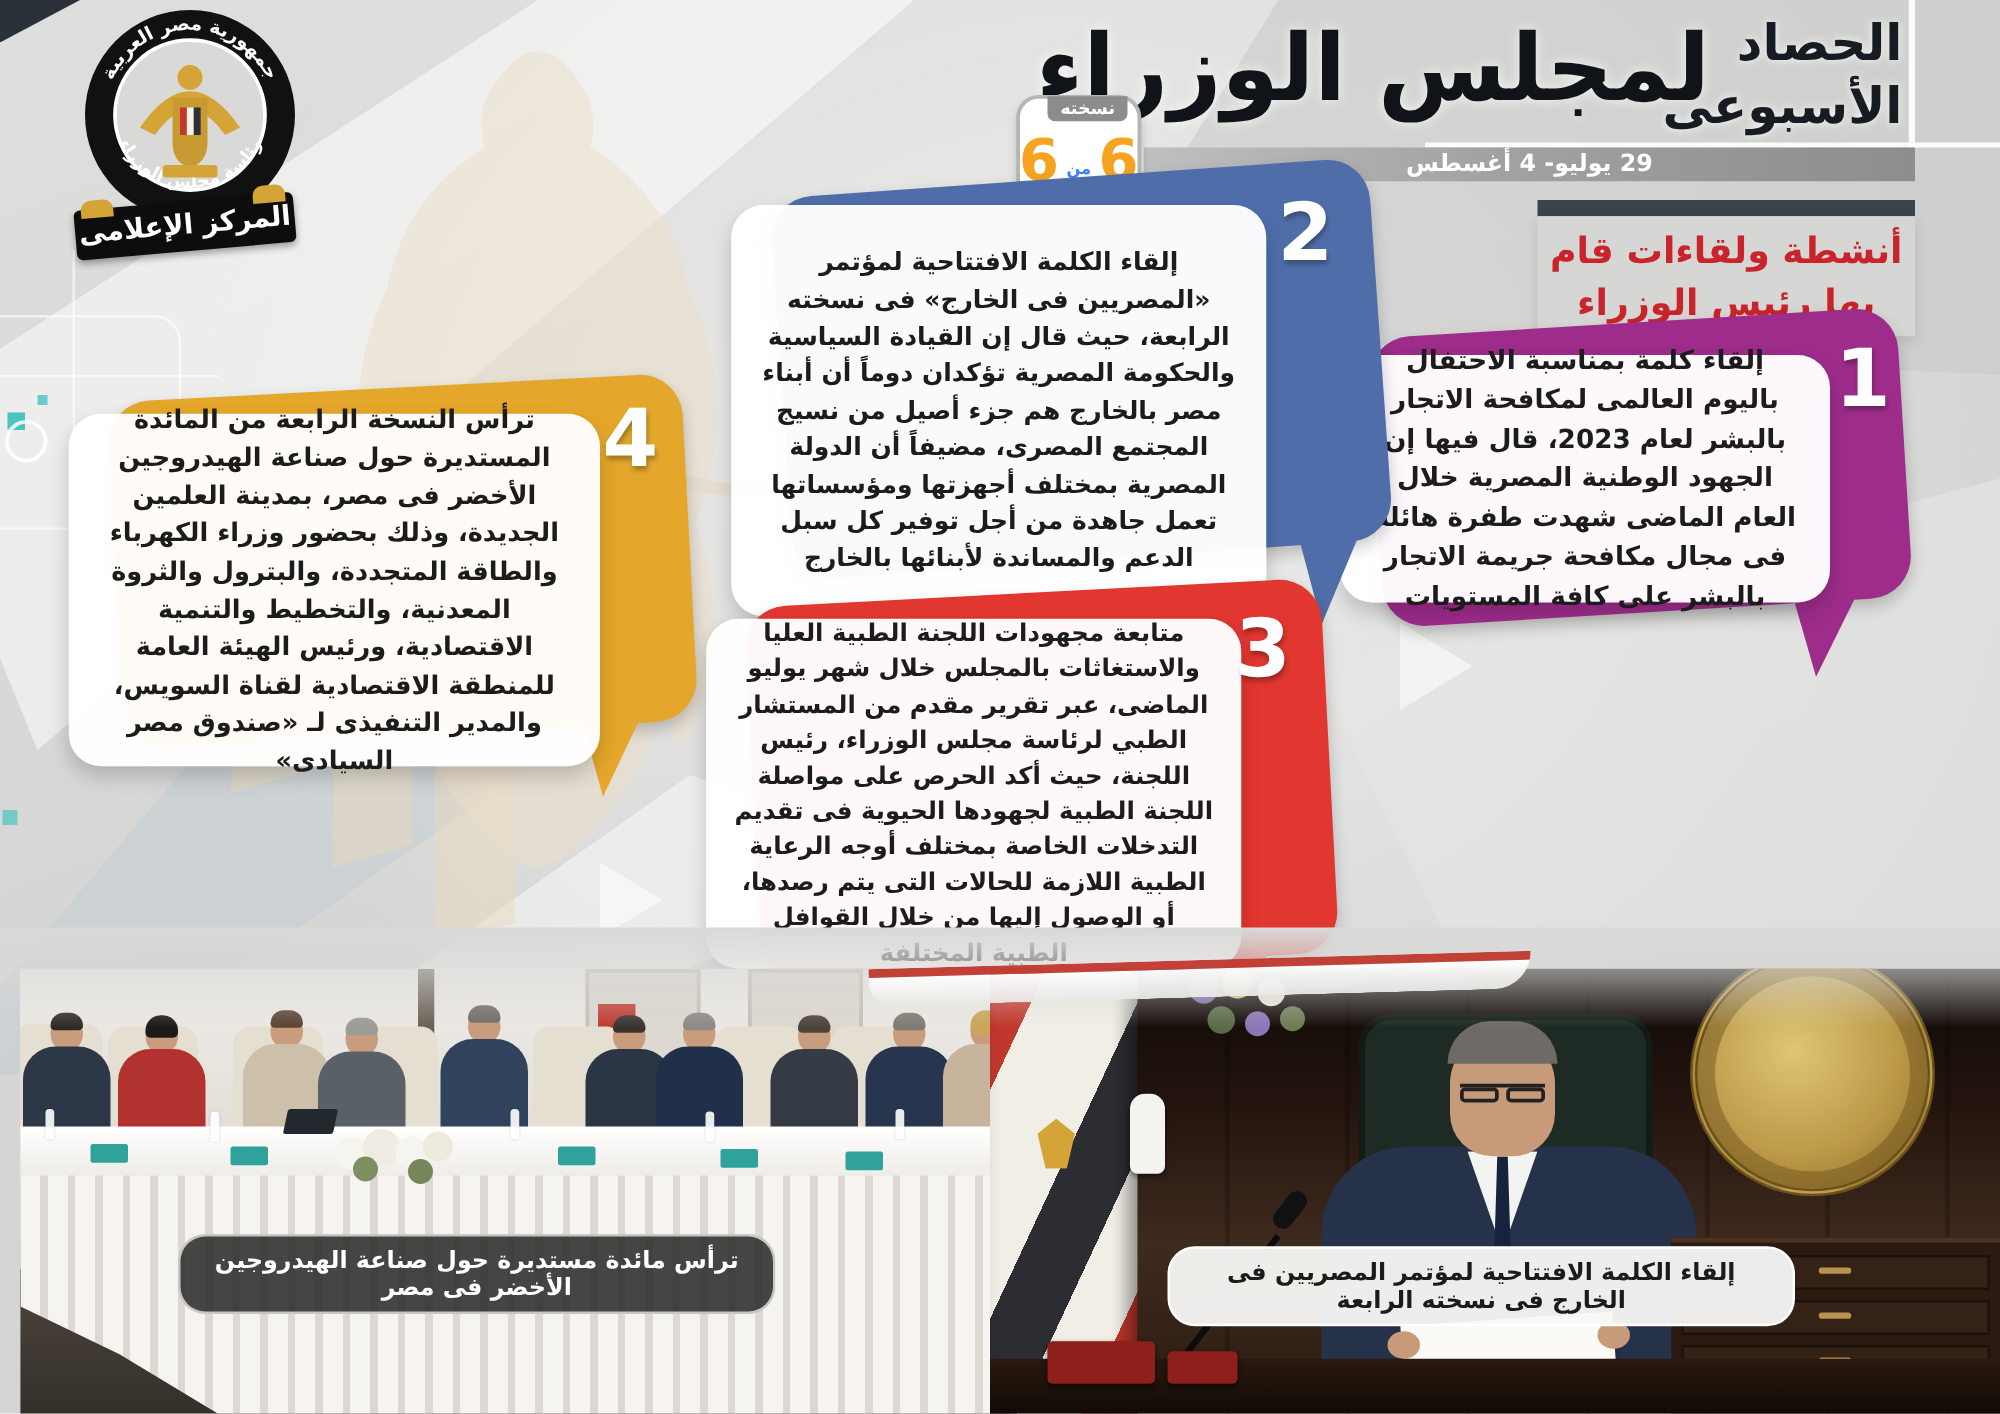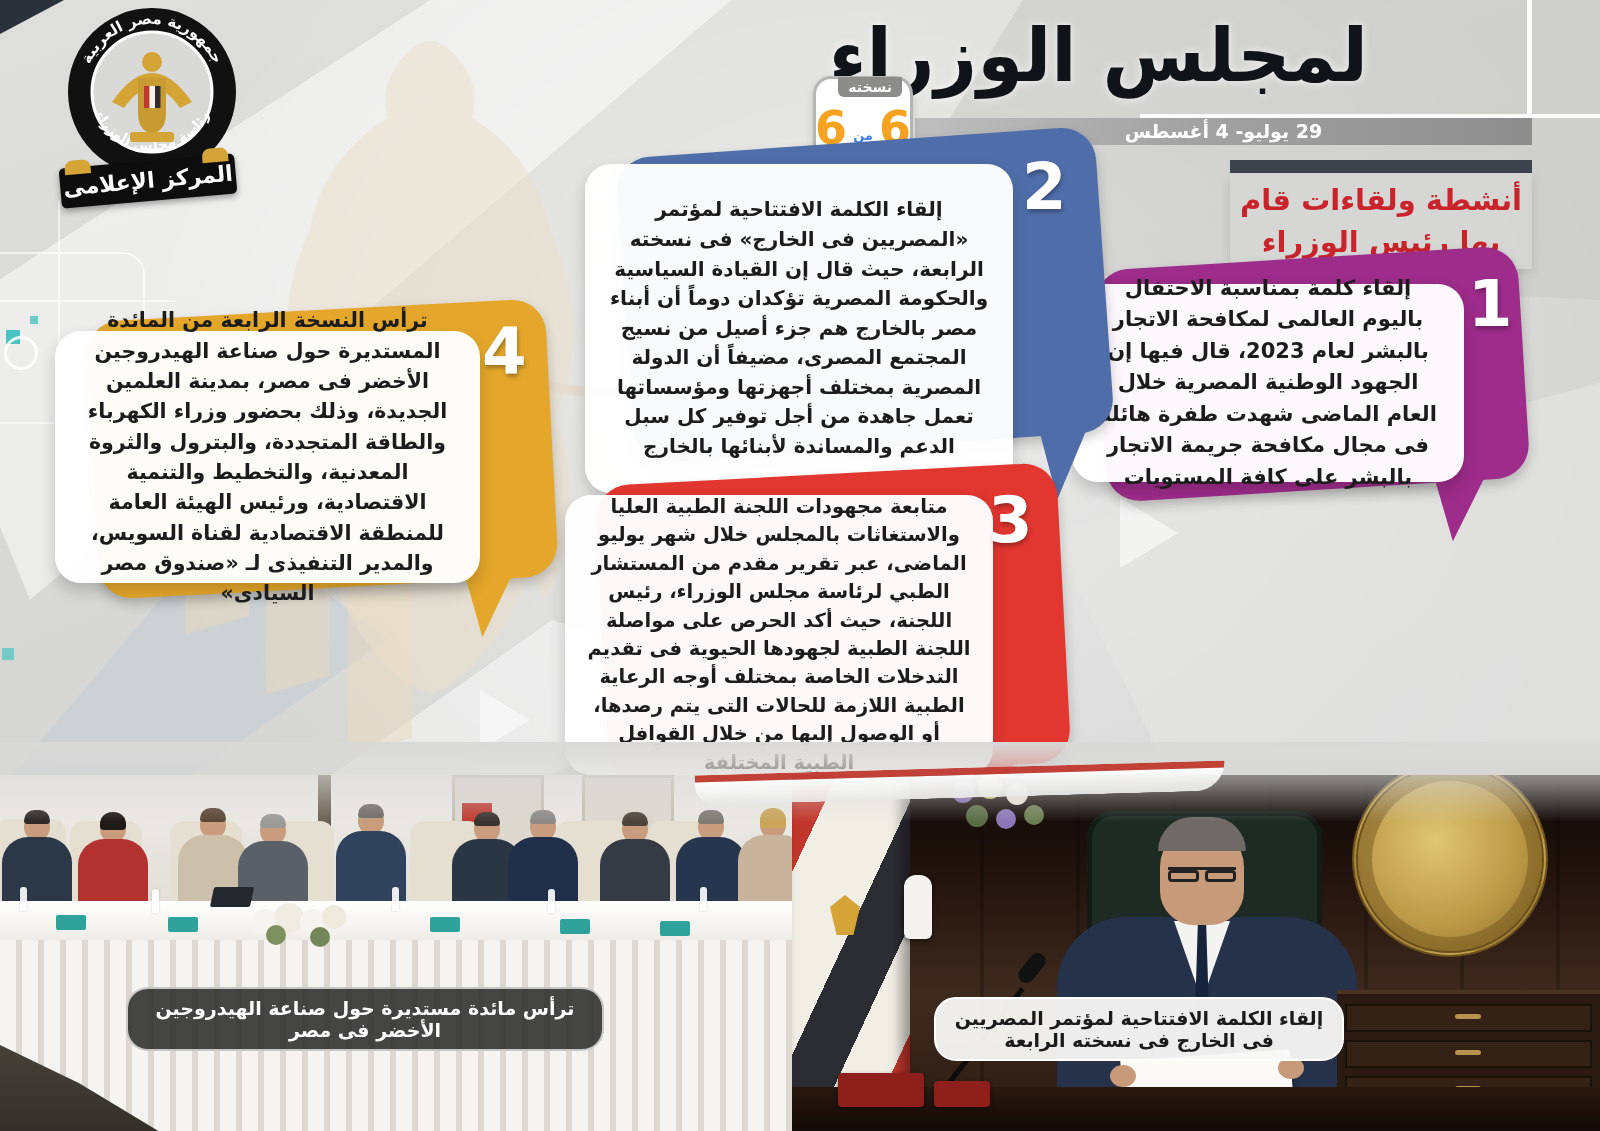--- a/index.html
+++ b/index.html
@@ -69,21 +69,21 @@
   .backing{position:absolute;border-radius:34px;box-shadow:0 6px 12px rgba(0,0,0,.2);}
   .tail{position:absolute;clip-path:polygon(0 0,100% 0,22% 100%);}
   .note-card{position:absolute;background:rgba(255,255,255,.97);border-radius:26px;
     box-shadow:0 8px 16px rgba(0,0,0,.18);color:#1c1c1c;font-weight:bold;text-align:center;
     display:flex;align-items:center;justify-content:center;}
   .note-card .txt{width:100%;}
   .big-num{position:absolute;color:#ffffff;font-weight:bold;font-size:64px;line-height:1;
     text-shadow:1px 3px 4px rgba(0,0,0,.3);}
   
   .photo{position:absolute;top:775px;height:356px;overflow:hidden;}
-  .photo-left{left:0;width:792px;background:linear-gradient(180deg,#efede9 0%,#dcd8d0 55%,#b9b2a6 100%);padding-left:26px;}
+  .photo-left{left:16px;width:792px;background:linear-gradient(180deg,#efede9 0%,#dcd8d0 55%,#b9b2a6 100%);padding-left:26px;}
   .photo-right{left:792px;width:808px;background:linear-gradient(180deg,#0e0906 0%,#23140e 30%,#3f2a1e 62%,#2b1a11 100%);}
   .caption{position:absolute;font-weight:bold;font-size:19px;text-align:center;
     padding:8px 16px;border-radius:22px;z-index:8;}
   .caption-dark{background:rgba(38,38,38,.85);color:#fff;border:2px solid rgba(255,255,255,.7);}
   .caption-light{background:rgba(248,248,246,.95);color:#1b1b1b;border:2px solid #ffffff;}
   .photo-fade{left:0;top:742px;width:1600px;height:80px;z-index:6;pointer-events:none;
     background:linear-gradient(180deg,#d9d9d7 0%,rgba(217,217,215,.55) 50%,rgba(217,217,215,0) 100%);}
   .ribbon{left:695px;top:768px;width:530px;height:30px;z-index:7;transform:rotate(-1.6deg);
     background:linear-gradient(#ffffff,#e8e8e6);border-top:7px solid #c1392f;
     border-radius:0 0 46px 30px;opacity:.95;}
@@ -175,20 +175,24 @@
   <div class="beige-slab" style="left:266px;top:430px;width:64px;height:255px;transform:skewY(-16deg);"></div>
   <div class="beige-slab" style="left:348px;top:462px;width:64px;height:285px;transform:skewY(-16deg);"></div>
 
   <svg class="abs" style="left:150px;top:-10px;opacity:.5;" width="560" height="780" viewBox="0 0 560 780">
     <path d="M300,60 C320,80 330,100 322,128 C360,150 392,190 400,240 C430,300 430,370 405,430 C430,480 425,560 395,610 L380,580 C360,640 320,690 280,705 C240,690 200,640 180,580 L165,610 C135,560 130,480 155,430 C130,370 130,300 160,240 C168,190 200,150 238,128 C230,100 240,80 260,60 C272,48 288,48 300,60 Z" fill="#ecdfca"></path>
     <path d="M20,470 C140,380 260,350 380,390 C460,416 520,400 556,360" fill="none" stroke="#e6d6bd" stroke-width="10"></path>
   </svg>
 
   <div class="abs vline-right"></div>
   <div class="abs hline-title"></div>
+  <div class="abs brand-small">
+    <div>الحصاد</div>
+    <div>الأسبوعى</div>
+  </div>
   <div class="abs brand-big">لمجلس الوزراء</div>
   <div class="abs date-bar">29 يوليو- 4 أغسطس</div>
 
   <div class="abs page-badge">
     <div class="tab">نسخته</div>
     <div class="nums">
       <span class="big6" style="color: rgb(245, 163, 33);">6</span>
       <span class="of">من</span>
       <span class="big6" style="color: rgb(245, 163, 33);">6</span>
     </div>
@@ -243,21 +247,21 @@
 
   <div class="backing" style="left: 602px; top: 474px; width: 462px; height: 300px; transform: rotate(-3deg); background: rgb(226, 54, 48);"></div>
   <div class="tail" style="left: 972px; top: 756px; width: 50px; height: 62px; transform: rotate(-6deg); background: rgb(226, 54, 48);"></div>
   <div class="note-card" style="left:565px;top:495px;width:428px;height:280px;padding:14px 22px;font-size:19.5px;line-height:1.46;">
     <div class="txt">متابعة مجهودات اللجنة الطبية العليا والاستغاثات بالمجلس خلال شهر يوليو الماضى، عبر تقرير مقدم من المستشار الطبي لرئاسة مجلس الوزراء، رئيس اللجنة، حيث أكد الحرص على مواصلة اللجنة الطبية لجهودها الحيوية فى تقديم التدخلات الخاصة بمختلف أوجه الرعاية الطبية اللازمة للحالات التى يتم رصدها، أو الوصول إليها من خلال القوافل الطبية المختلفة</div>
   </div>
   <div class="big-num" style="left:988px;top:488px;">3</div>
 
   <div class="backing" style="left: 92px; top: 310px; width: 460px; height: 278px; transform: rotate(-3deg); background: rgb(228, 167, 43);"></div>
   <div class="tail" style="left: 468px; top: 572px; width: 50px; height: 64px; transform: rotate(-6deg); background: rgb(228, 167, 43);"></div>
-  <div class="note-card" style="left:55px;top:331px;width:425px;height:252px;padding:14px 22px;font-size:20.5px;line-height:1.48;">
+  <div class="note-card" style="left:55px;top:331px;width:425px;height:282px;padding:14px 22px;font-size:20.5px;line-height:1.48;">
     <div class="txt">ترأس النسخة الرابعة من المائدة المستديرة حول صناعة الهيدروجين الأخضر فى مصر، بمدينة العلمين الجديدة، وذلك بحضور وزراء الكهرباء والطاقة المتجددة، والبترول والثروة المعدنية، والتخطيط والتنمية الاقتصادية، ورئيس الهيئة العامة للمنطقة الاقتصادية لقناة السويس، والمدير التنفيذى لـ «صندوق مصر السيادى»</div>
   </div>
   <div class="big-num" style="left:482px;top:320px;">4</div>
 
   <div class="photo photo-left">
     <div class="pole" style="left:318px;"></div>
     <div class="door" style="left:452px;width:92px;"></div>
     <div class="door" style="left:582px;width:92px;"></div>
     <div class="mini-flag" style="left:462px;top:28px;">
       <div class="eagle-dot"></div>
@@ -383,19 +387,19 @@
       <div class="drawer" style="top:10px;"></div>
       <div class="drawer" style="top:46px;"></div>
       <div class="drawer" style="top:82px;"></div>
       <div class="handle" style="left:118px;top:20px;"></div>
       <div class="handle" style="left:118px;top:56px;"></div>
       <div class="handle" style="left:118px;top:92px;"></div>
     </div>
     <div class="desk"></div>
     <div class="desk-set" style="left:46px;top:298px;width:86px;height:34px;"></div>
     <div class="desk-set" style="left:142px;top:306px;width:56px;height:26px;"></div>
-    <div class="caption caption-light" style="left:142px;top:222px;width:410px;">إلقاء الكلمة الافتتاحية لمؤتمر المصريين فى الخارج فى نسخته الرابعة</div>
+    <div class="caption caption-light" style="left:142px;top:222px;width:502px;">إلقاء الكلمة الافتتاحية لمؤتمر المصريين فى الخارج فى نسخته الرابعة</div>
   </div>
 
   <div class="abs photo-fade"></div>
   <div class="abs ribbon"></div>
 
 </div>
 
 </body></html>

